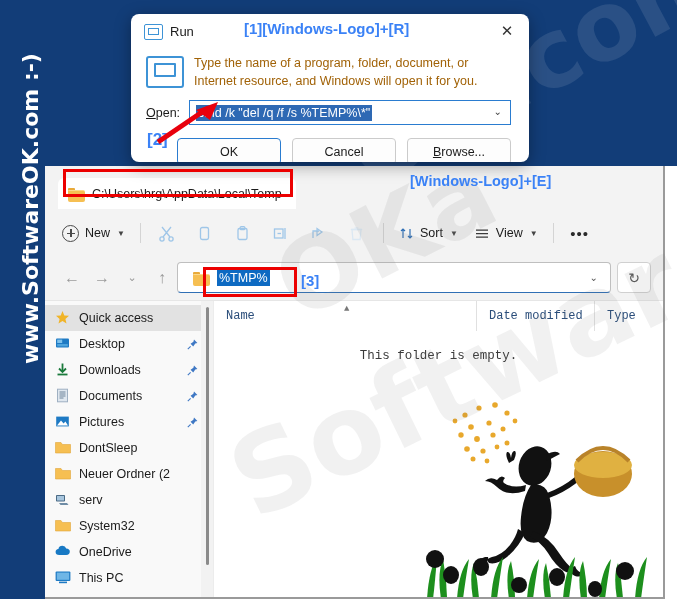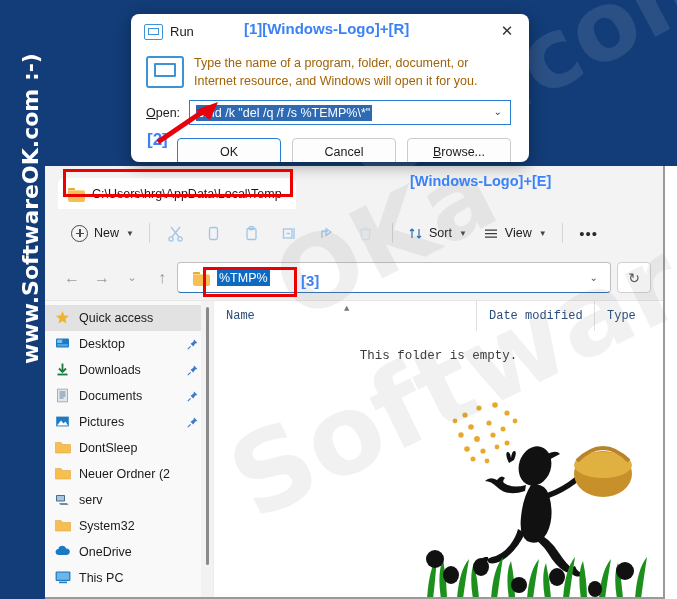--- a/index.html
+++ b/index.html
@@ -119,21 +119,21 @@
     left: 0; top: 3px; width: 17px; height: 11px;
     background: #f6bf52; border-radius: 1px 2px 2px 2px;
     border-top: 1px solid #fbd98c;
   }
 
   
   #exp-toolbar {
     height: 44px;
     background: #f3f3f3;
     display: flex; align-items: center;
-    padding-left: 18px;
+    padding-left: 9px;
     gap: 0px;
     position: relative;
   }
   .tb-btn {
     display: flex; align-items: center; gap: 6px;
     height: 30px; padding: 0 8px;
     border-radius: 4px;
     font-size: 12.5px; color: #1b1b1b;
     white-space: nowrap;
   }

